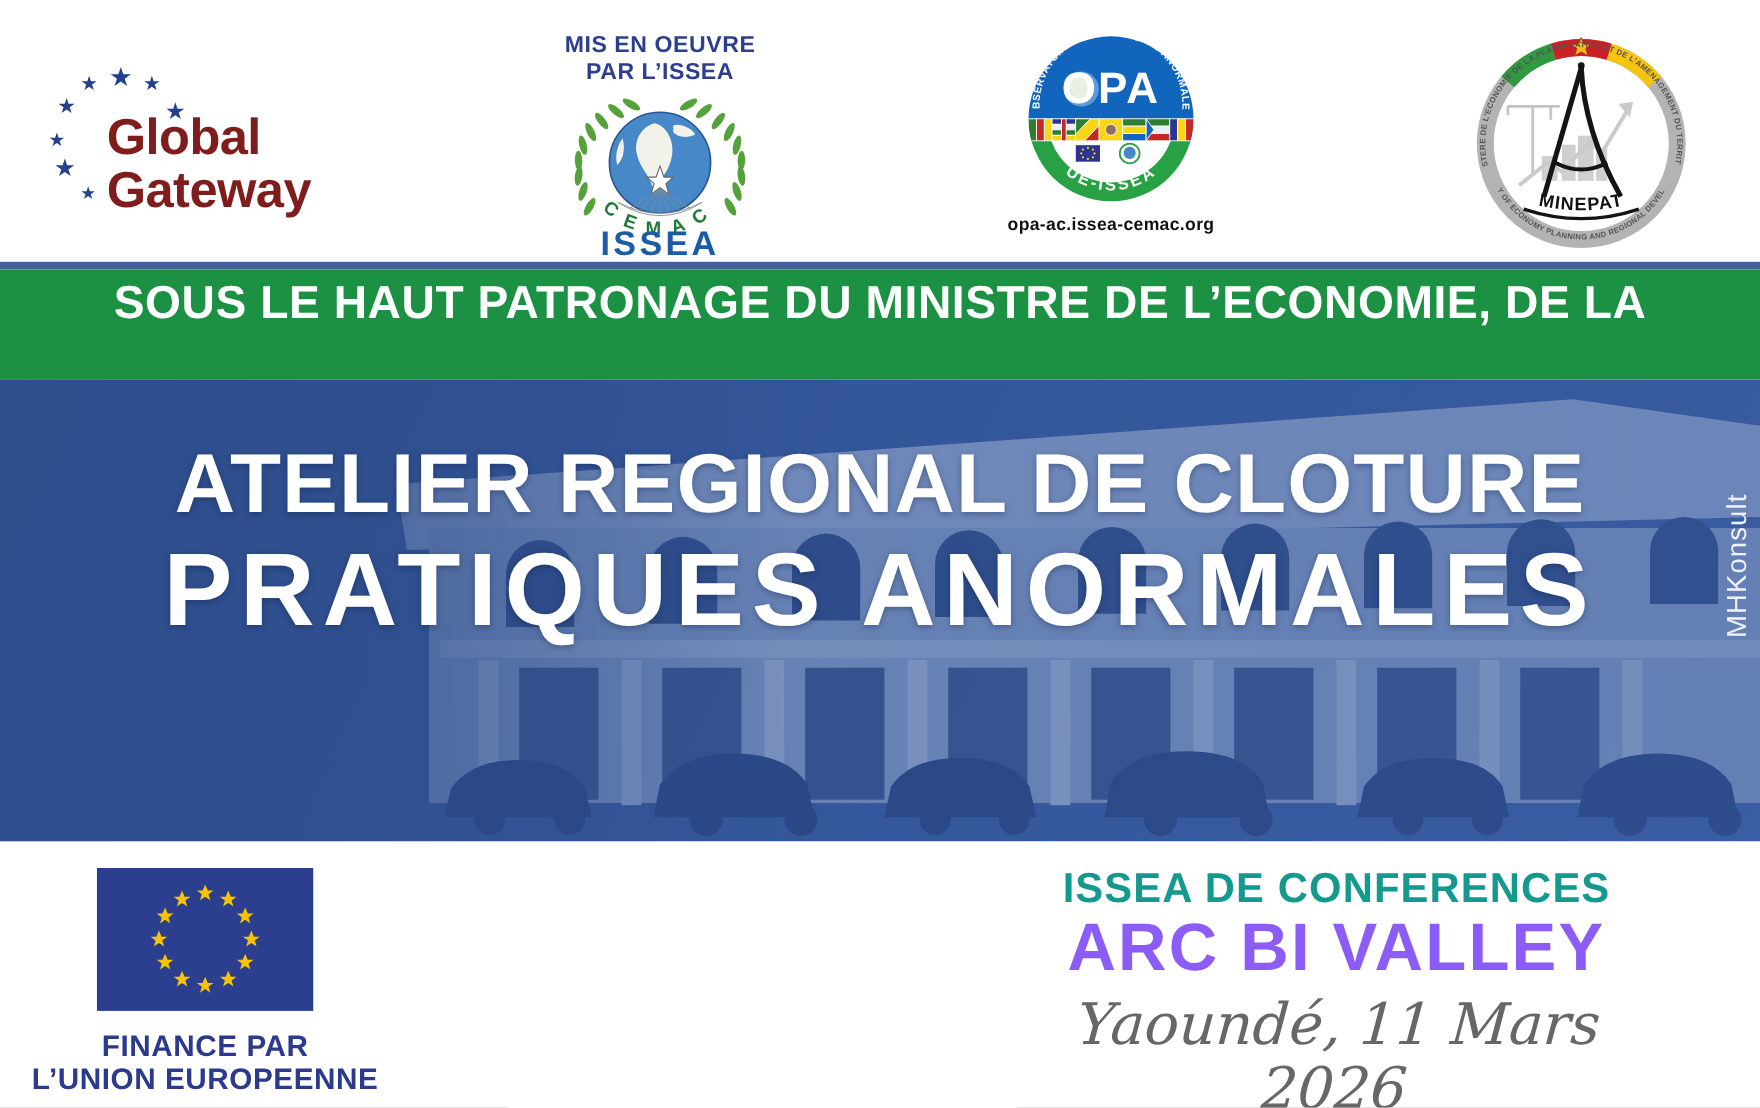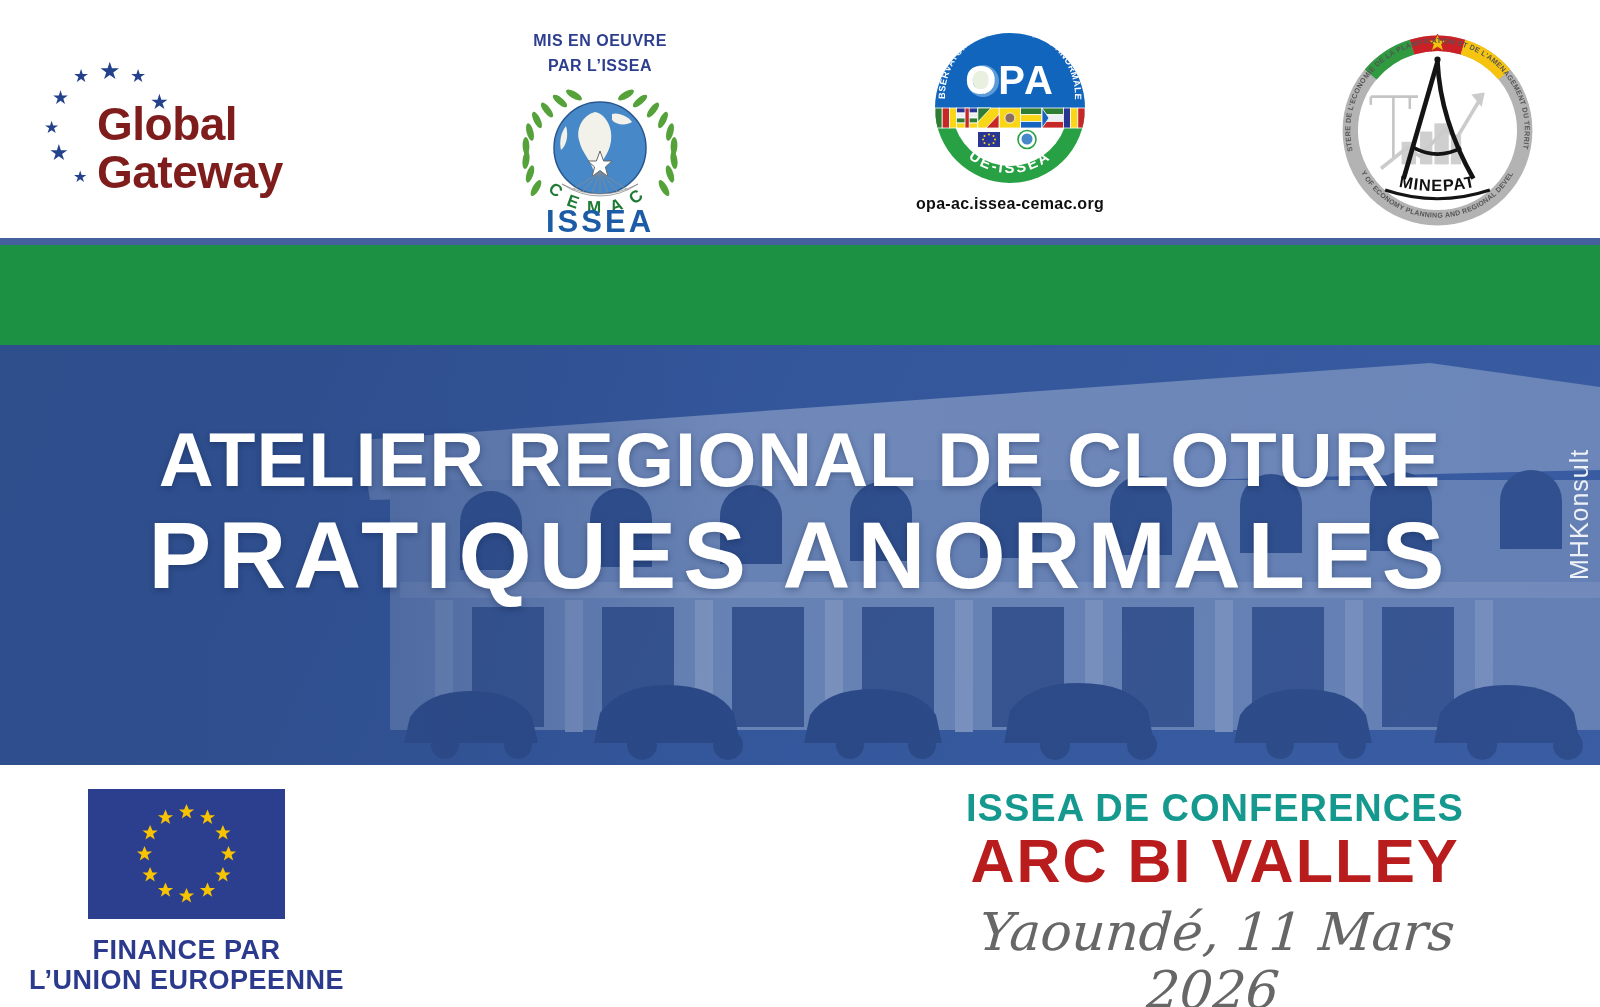--- a/index.html
+++ b/index.html
@@ -6,49 +6,49 @@
   body { background:#888; font-family:"Liberation Sans", sans-serif; }
   .poster { position:relative; width:1600px; height:1007px; background:#ffffff; overflow:hidden; margin:0 auto; }
 
   
   .gg-logo { position:absolute; left:40px; top:45px; width:310px; height:170px; }
   .gg-star { position:absolute; color:#24418c; line-height:1; }
   .gg-text { position:absolute; left:57px; top:55px; font-weight:bold; color:#7f1d1d; font-size:46px; line-height:48px; letter-spacing:-0.5px; }
   .gg-text span { display:block; }
 
   .issea-block { position:absolute; left:468px; top:28px; width:264px; text-align:center; }
-  .issea-caption { font-size:16px; line-height:25px; font-weight:bold; color:#2d3e8f; letter-spacing:0.5px; }
+  .issea-caption { font-size:21px; line-height:25px; font-weight:bold; color:#2d3e8f; letter-spacing:0.5px; }
   .issea-block svg { margin-top:2px; }
 
   .opa-block { position:absolute; left:878px; top:30px; width:264px; text-align:center; }
   .opa-url { margin-top:5px; font-size:16px; font-weight:bold; color:#101010; letter-spacing:0.3px; }
 
   .minepat-block { position:absolute; left:1340px; top:33px; width:195px; height:195px; }
 
   
   .thin-line { position:absolute; left:0; top:238px; width:100%; height:7px; background:#45619d; }
   .green-band { position:absolute; left:0; top:245px; width:100%; height:100px; background:#1d9143; color:#ffffff; text-align:center; padding-top:7px; }
   .green-band div { font-size:42px; line-height:45px; font-weight:bold; letter-spacing:0.5px; }
 
   .hero { position:absolute; left:0; top:345px; width:100%; height:420px; background:linear-gradient(115deg,#2b4a8a 0%, #34579c 45%, #3c60a8 100%); overflow:hidden; }
   .hero-photo { position:absolute; right:0; top:0; height:420px; }
   .hero-fade { position:absolute; inset:0; background:linear-gradient(90deg, rgba(47,78,140,0.85) 3%, rgba(47,78,140,0.10) 45%, rgba(47,78,140,0.20) 100%); }
-  .hero-title { position:relative; z-index:3; text-align:center; color:#ffffff; padding-top:72px; text-shadow:0 2px 6px rgba(10,25,60,0.35); }
+  .hero-title { position:relative; z-index:3; text-align:center; color:#ffffff; padding-top:52px; text-shadow:0 2px 6px rgba(10,25,60,0.35); }
   .hero-title .t1 { font-size:76px; line-height:86px; font-weight:bold; letter-spacing:1px; }
   .hero-title .t2 { font-size:94px; line-height:104px; font-weight:bold; letter-spacing:1px; }
   .hero-title .t3 { font-size:94px; line-height:106px; font-weight:bold; letter-spacing:7px; }
   .watermark { position:absolute; z-index:4; right:6px; top:85px; height:150px; writing-mode:vertical-rl; transform:rotate(180deg); color:#eef2f8; font-size:25px; letter-spacing:1px; }
 
   
   .footer { position:absolute; left:0; top:765px; width:100%; height:242px; background:#ffffff; }
   .eu-block { position:absolute; left:88px; top:24px; width:197px; }
   .eu-caption { position:relative; left:50%; transform:translateX(-50%); width:380px; margin-top:12px; text-align:center; font-size:27px; line-height:30px; font-weight:bold; color:#2b3a8c; letter-spacing:0.5px; }
   .venue-block { position:absolute; right:95px; top:22px; width:580px; text-align:center; }
   .venue1 { color:#15998f; font-size:38px; line-height:42px; font-weight:bold; letter-spacing:1px; }
-  .venue2 { color:#b91c1c; font-size:61px; line-height:64px; font-weight:bold; letter-spacing:2px; }
+  .venue2 { color:#8b5cf6; font-size:61px; line-height:64px; font-weight:bold; letter-spacing:2px; }
   .date-script { margin-top:10px; font-family:"DejaVu Serif", serif; font-style:italic; color:#676767; font-size:52px; line-height:58px; transform:skewX(-4deg); }
 </style>
 </head>
 <body>
 
 <div class="poster">
 
   <div class="gg-logo">
     <span class="gg-star" style="left:59px; top:14px; font-size:24px;">★</span>
     <span class="gg-star" style="left:33px; top:22px; font-size:18px;">★</span>
@@ -249,20 +249,21 @@
       <text font-size="16" font-weight="bold" fill="#111111" letter-spacing="1">
         <textPath href="#mpArc" startOffset="50%" text-anchor="middle">MINEPAT</textPath>
       </text>
       <path d="M44,153 Q95,170 146,153" stroke="#141414" stroke-width="3" fill="none"></path>
     </svg>
   </div>
 
   <div class="thin-line"></div>
 
   <div class="green-band">
+    <div>SOUS LE HAUT PATRONAGE DU MINISTRE DE L’ECONOMIE, DE LA</div>
   </div>
 
   <div class="hero">
     <svg class="hero-photo" width="1350" height="420" viewBox="0 0 1350 420">
       <g opacity="0.42">
         <polygon points="110,95 1180,18 1350,42 1350,125 120,155" fill="#d3ddee"></polygon>
         <rect x="140" y="135" width="1210" height="250" fill="#bccadf"></rect>
         <g fill="#263f72">
           <path d="M210,225 v-48 a31,31 0 0 1 62,0 v48 z"></path>
             <path d="M340,222 v-48 a31,31 0 0 1 62,0 v48 z"></path>

